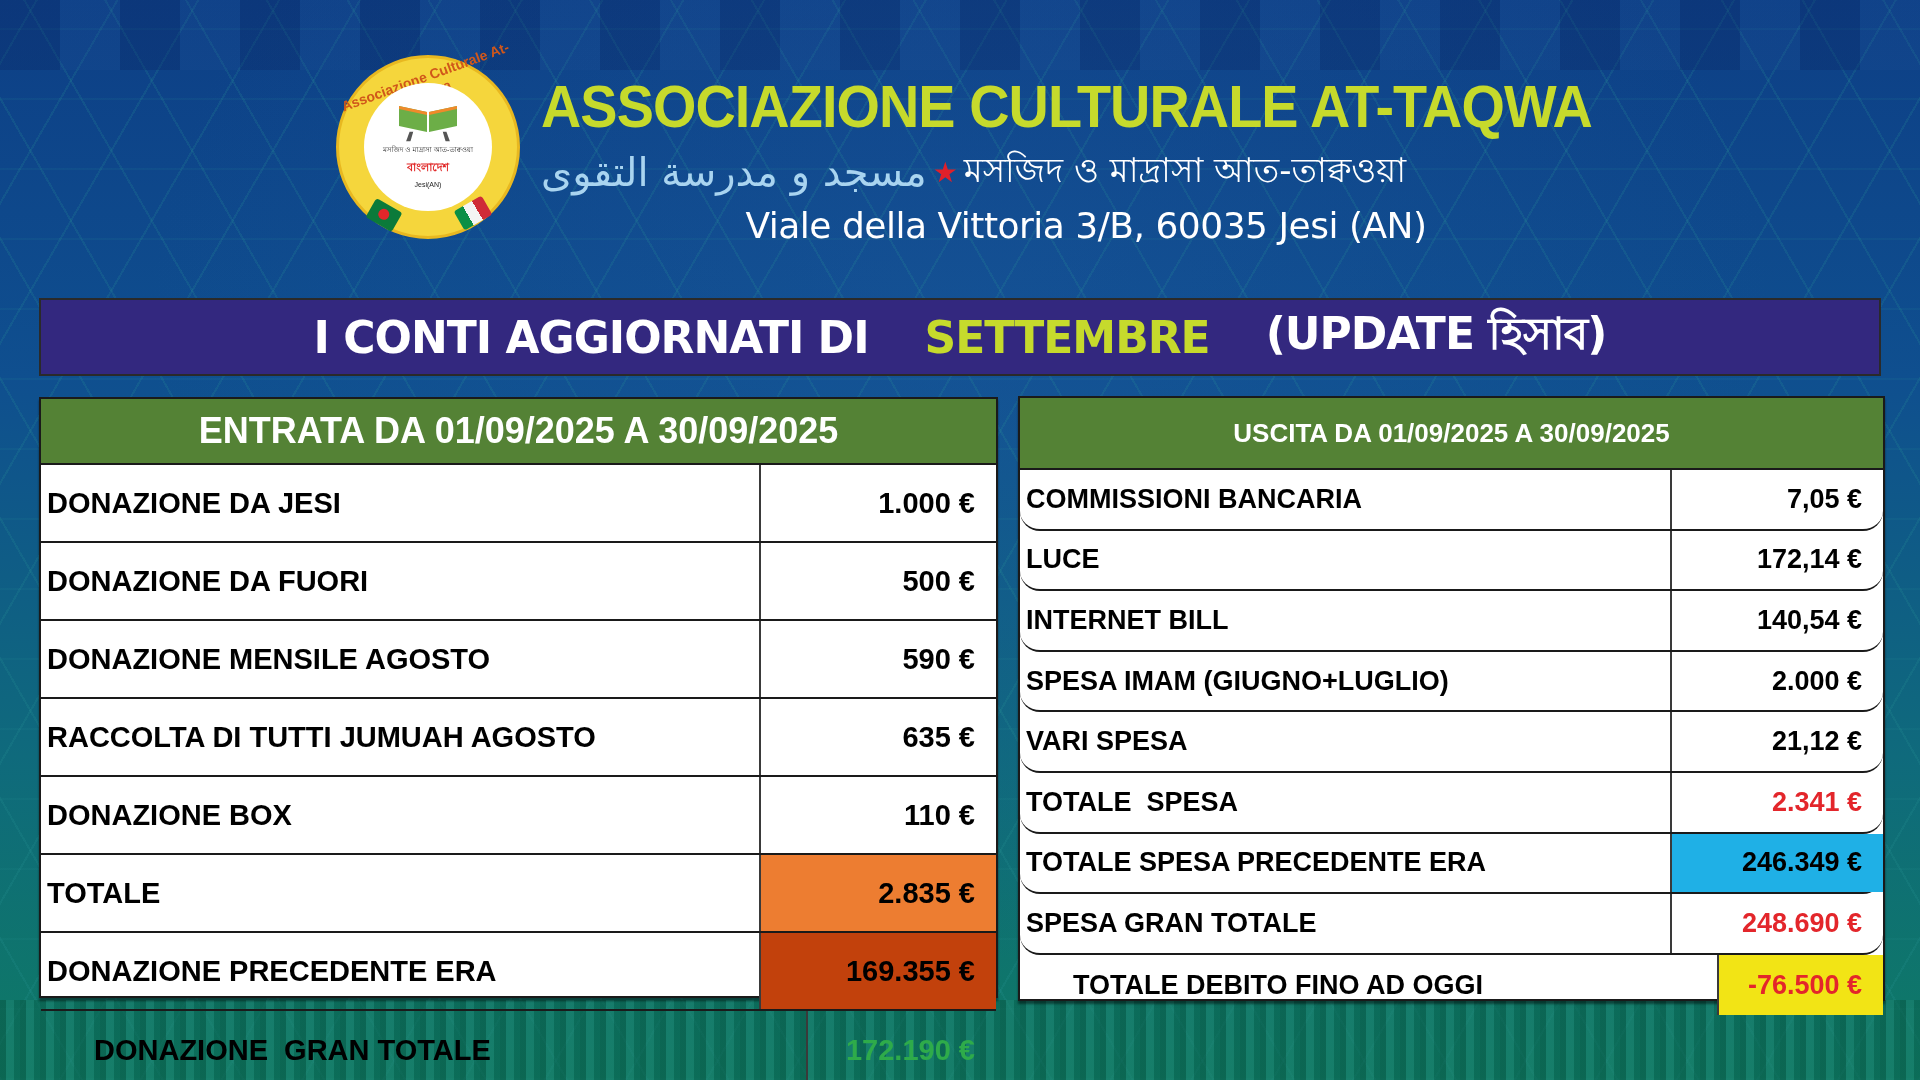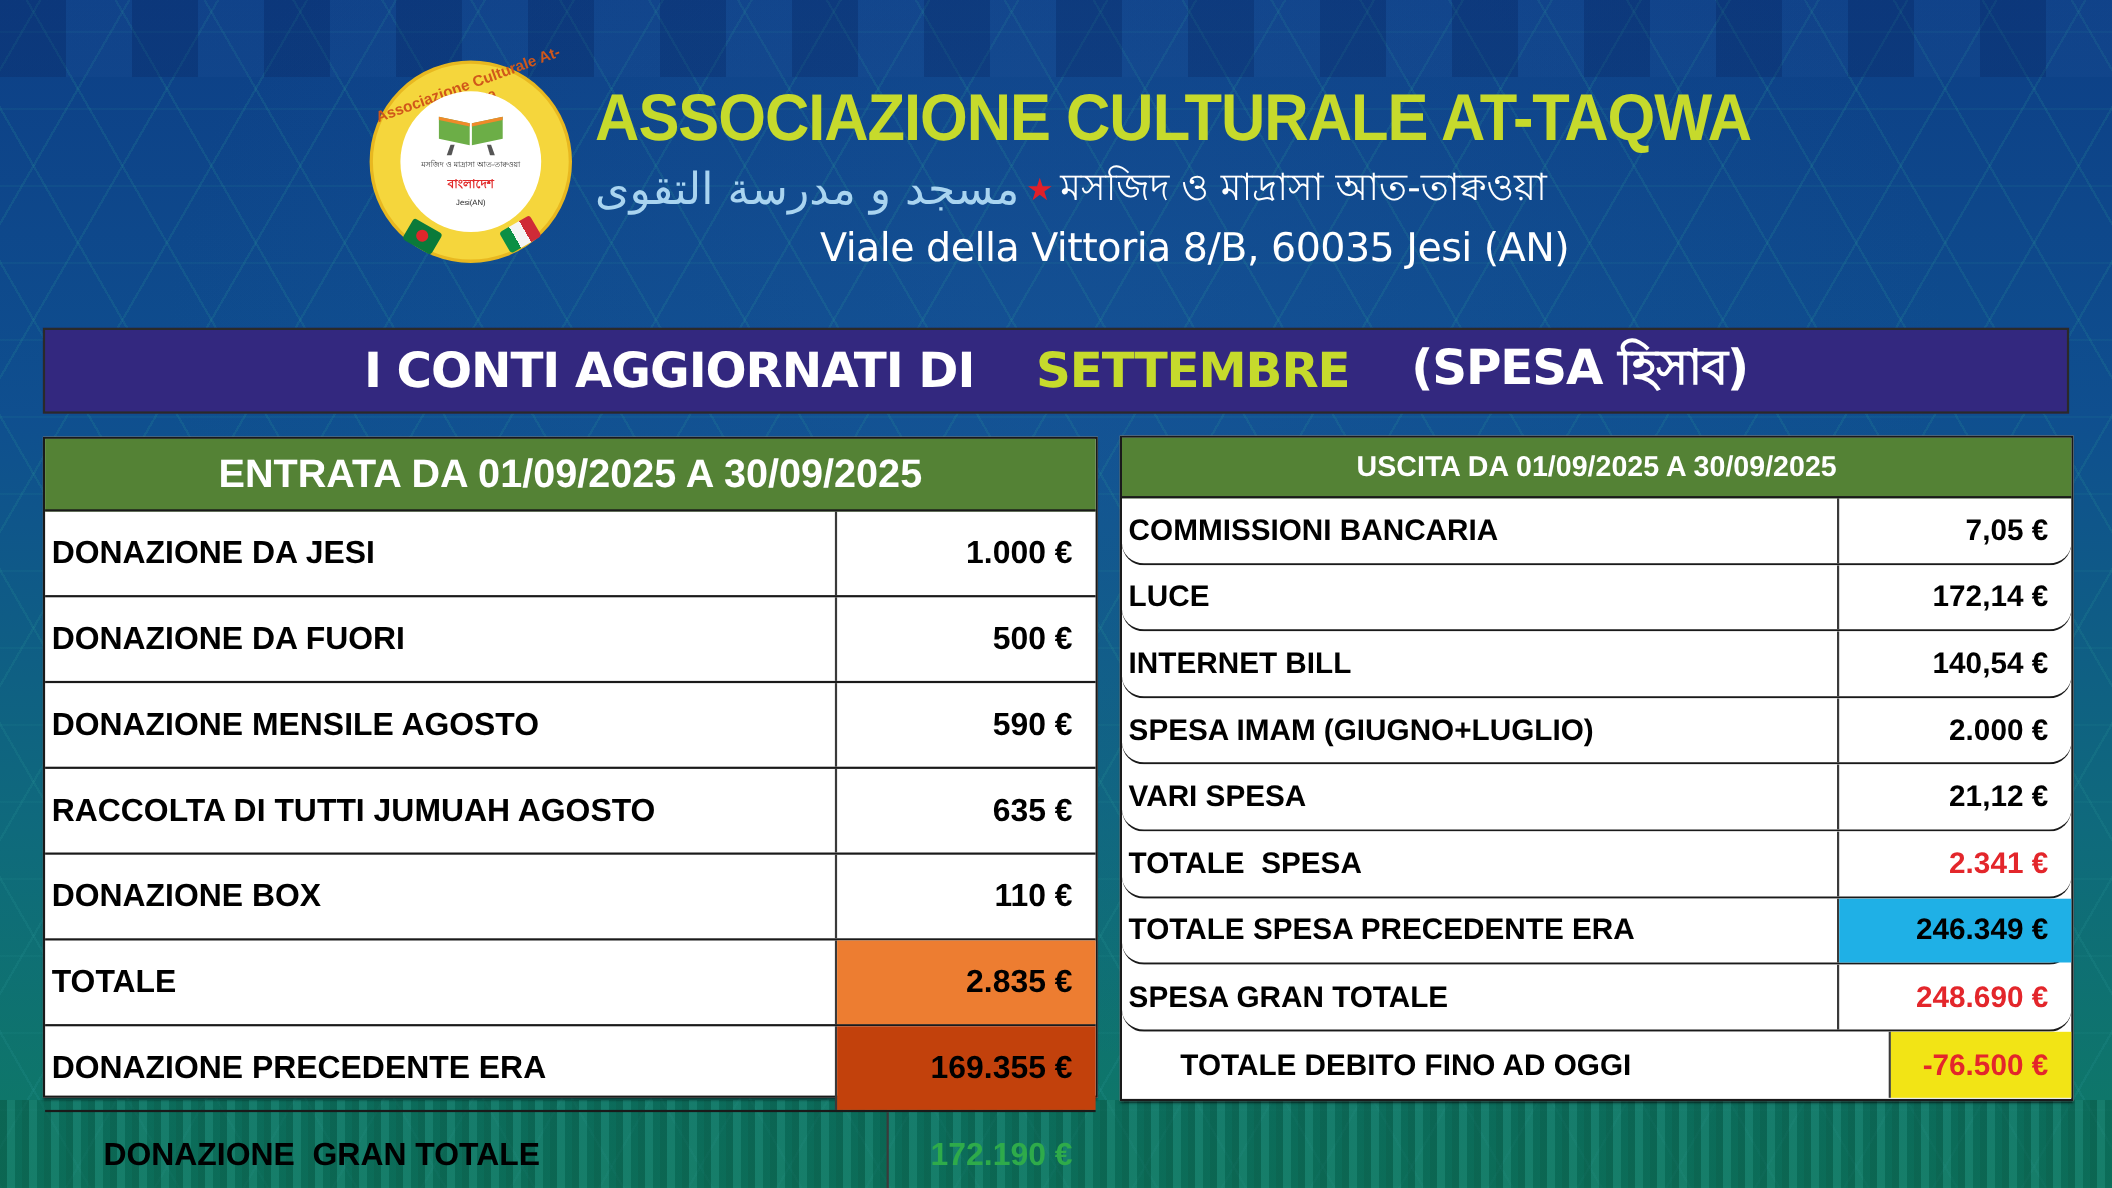--- a/index.html
+++ b/index.html
@@ -109,21 +109,21 @@
   }
   .table-left { left: 39px; top: 397px; width: 959px; height: 601px; }
   .table-right { left: 1018px; top: 396px; width: 867px; height: 605px; }
   .table-header {
     background: #548235; color: #ffffff; font-weight: bold;
     display: flex; align-items: center; justify-content: center;
     border-bottom: 2px solid #1a1a1a;
     font-family: "Liberation Sans", sans-serif;
   }
   .table-left .table-header { height: 66px; font-size: 36px; }
-  .table-right .table-header { height: 55px; font-size: 26px; }
+  .table-right .table-header { height: 72px; font-size: 26px; }
   .row { display: flex; border-bottom: 2px solid #1a1a1a; }
   .row:last-child { border-bottom: none; margin-left: 47px; }
   .table-left .row { height: 78px; }
   .table-right .row { height: 60.6px; border-radius: 20px; }
   .cell-label {
     flex: 0 0 auto; display: flex; align-items: center; padding-left: 6px;
     font-weight: bold; color: #000000; font-family: "Liberation Sans", sans-serif;
     border-right: 2px solid #3a3a3a; white-space: pre;
   }
   .table-left .cell-label { width: 720px; font-size: 29px; }
@@ -157,26 +157,26 @@
   <div class="logo-flag-bd"></div>
   <div class="logo-flag-it"></div>
 </div>
 
 <div class="org-title">ASSOCIAZIONE CULTURALE AT-TAQWA</div>
 <div class="org-subline">
   <span class="arabic-name">مسجد و مدرسة التقوى</span>
   <span class="star-icon">★</span>
   <span class="bengali-name">মসজিদ ও মাদ্রাসা আত-তাক্বওয়া</span>
 </div>
-<div class="address">Viale della Vittoria 8/B, 60035 Jesi (AN)</div>
+<div class="address">Viale della Vittoria 3/B, 60035 Jesi (AN)</div>
 
 <div class="banner">
   <span>I CONTI AGGIORNATI DI</span>
   <span class="accent">SETTEMBRE</span>
-  <span>(SPESA হিসাব)</span>
+  <span>(UPDATE হিসাব)</span>
 </div>
 
 <div class="table table-left">
   <div class="table-header">ENTRATA DA 01/09/2025 A 30/09/2025</div>
   <div class="row">
     <div class="cell-label">DONAZIONE DA JESI</div>
     <div class="cell-value">1.000 €</div>
   </div>
   <div class="row">
     <div class="cell-label">DONAZIONE DA FUORI</div>

